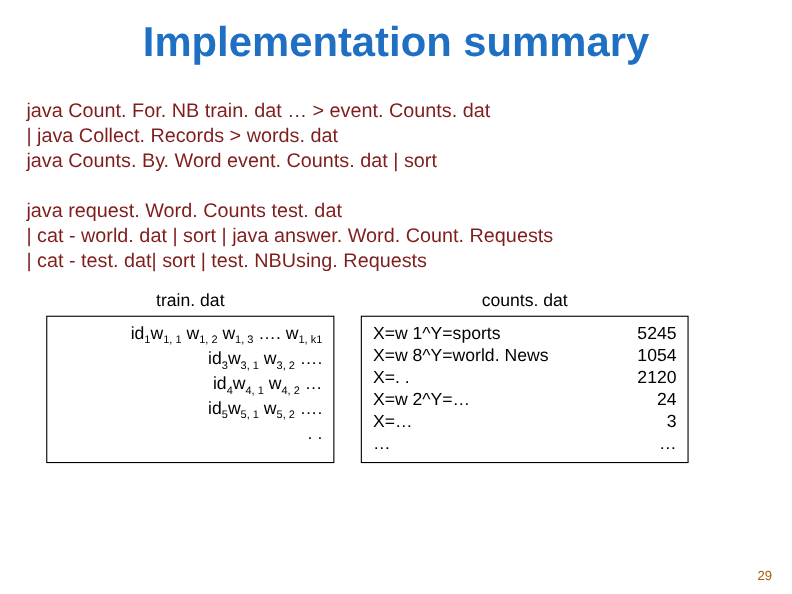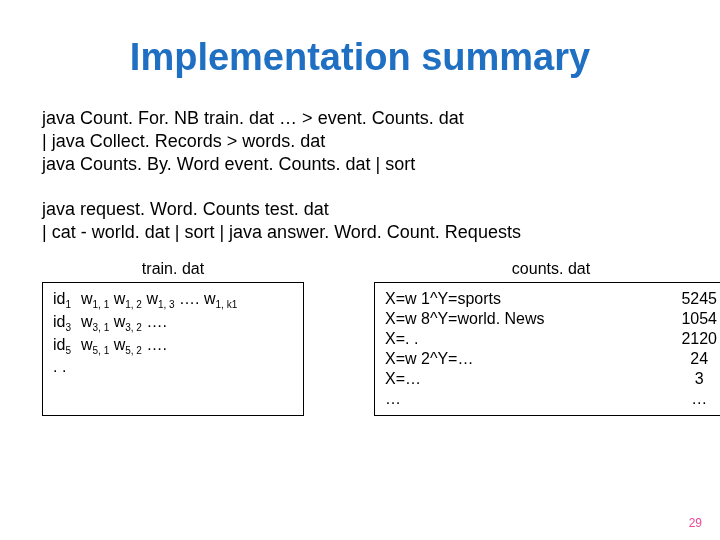--- a/index.html
+++ b/index.html
@@ -10,92 +10,94 @@
     font-family: Arial, Helvetica, sans-serif;
     position: relative;
     overflow: hidden;
   }
   .title {
     text-align: center;
     font-size: 38px;
     font-weight: bold;
     color: #1f6fc2;
     font-family: "Segoe UI", "Trebuchet MS", Arial, sans-serif;
-    padding-top: 36px;
+    padding-top: 18px;
     padding-bottom: 28px;
   }
   .block {
-    margin-left: 42px;
+    margin-left: 24px;
     margin-right: 42px;
     font-size: 18px;
     line-height: 1.28;
-    color: #000000;
+    color: #7f1d1d;
   }
   .block p { margin: 0; }
   .gap { height: 22px; }
   .row {
     display: flex;
     margin-top: 16px;
-    gap: 70px;
+    gap: 24px;
     padding-left: 42px;
     padding-right: 42px;
   }
   .col { display: flex; flex-direction: column; }
   .caption {
     text-align: center;
     font-size: 16px;
     color: #000;
     margin-bottom: 4px;
   }
   .boxed {
     border: 1.5px solid #000;
     padding: 6px 10px;
     font-size: 16px;
     line-height: 1.25;
   }
-  .train-box { width: 262px; min-height: 134px; }
-  .counts-box { width: 354px; min-height: 134px; display: flex; justify-content: space-between; }
+  .train-box { width: 262px; min-height: 134px; text-align: right; }
+  .counts-box { width: 298px; min-height: 134px; display: flex; justify-content: space-between; }
   .counts-left { }
-  .counts-right { text-align: center; padding-left: 12px; }
+  .counts-right { text-align: right; padding-left: 12px; }
   .subw { position: relative; font-size: 16px; white-space: nowrap; margin: 0; }
   .subw sub { font-size: 10px; vertical-align: sub; }
   .idcol { display: inline-block; width: 28px; }
   .slide-num {
     position: absolute;
     right: 18px;
     bottom: 10px;
     font-size: 12px;
-    color: #ec4899;
+    color: #a16207;
   }
 </style>
 </head>
 <body>
 
 <div class="title">Implementation summary</div>
 
 <div class="block">
   <p>java Count. For. NB train. dat … &gt; event. Counts. dat</p>
   <p>| java Collect. Records   &gt; words. dat</p>
   <p>java Counts. By. Word event. Counts. dat | sort</p>
 </div>
 
 <div class="gap"></div>
 
 <div class="block">
   <p>java request. Word. Counts  test. dat</p>
   <p>| cat - world. dat | sort | java answer. Word. Count. Requests</p>
+  <p>| cat - test. dat| sort | test. NBUsing. Requests</p>
 </div>
 
 <div class="row">
 
   <div class="col">
     <div class="caption">train. dat</div>
     <div class="boxed train-box">
       <p class="subw"><span class="idcol"><span>id</span><sub>1</sub></span><span>w</span><sub>1, 1</sub><span> w</span><sub>1, 2</sub><span> w</span><sub>1, 3</sub><span> …. w</span><sub>1, k1</sub></p>
       <p class="subw"><span class="idcol"><span>id</span><sub>3</sub></span><span>w</span><sub>3, 1</sub><span> w</span><sub>3, 2</sub><span> ….</span></p>
+      <p class="subw"><span class="idcol"><span>id</span><sub>4</sub></span><span>w</span><sub>4, 1</sub><span> w</span><sub>4, 2</sub><span> …</span></p>
       <p class="subw"><span class="idcol"><span>id</span><sub>5</sub></span><span>w</span><sub>5, 1</sub><span> w</span><sub>5, 2</sub><span> ….</span></p>
       <p class="subw">. .</p>
     </div>
   </div>
 
   <div class="col">
     <div class="caption">counts. dat</div>
     <div class="boxed counts-box">
       <div class="counts-left">
         <p>X=w 1^Y=sports</p>

